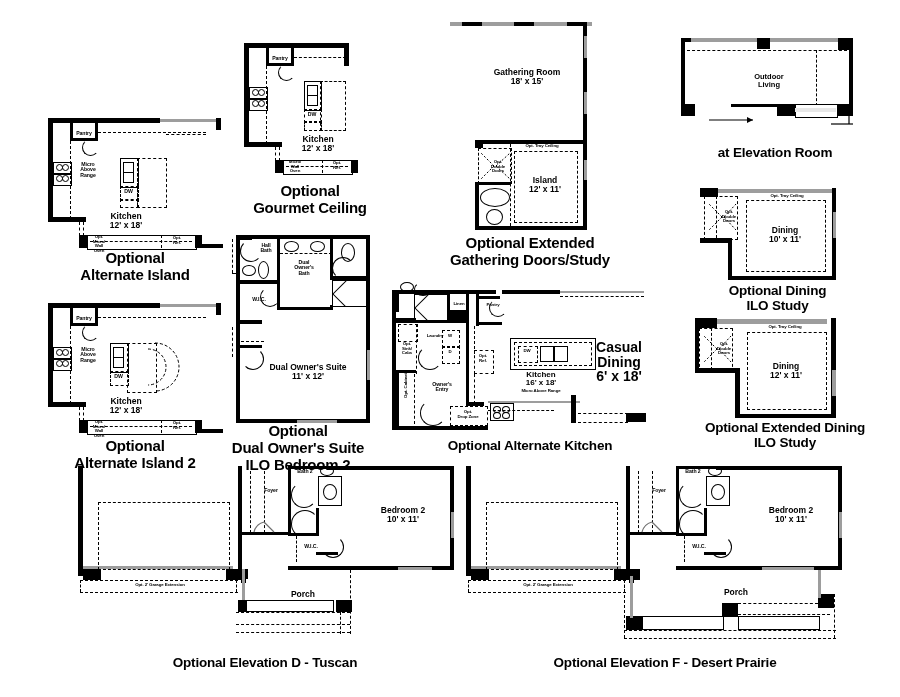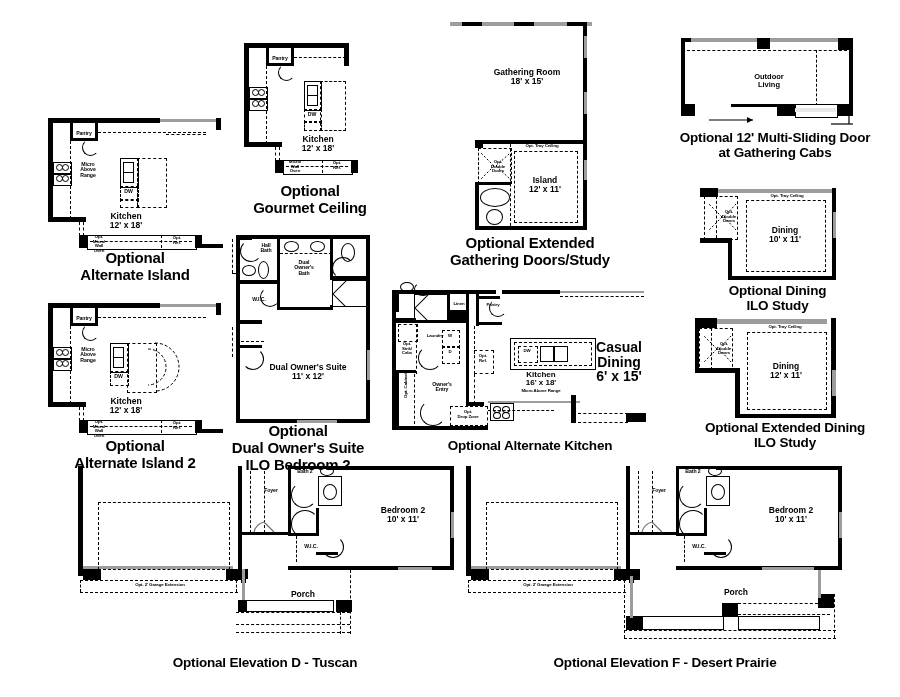--- a/index.html
+++ b/index.html
@@ -347,21 +347,21 @@
   <div class="w" style="left:4px;top:144px;width:92px;height:4px;"></div>
 
   <div class="box-s" style="left:118px;top:56px;width:84px;height:30px;"></div>
   <div class="box-d" style="left:122px;top:60px;width:76px;height:22px;"></div>
   <div class="box-d" style="left:126px;top:64px;width:18px;height:15px;"></div>
   <div class="lbl tiny" style="left:126px;top:67px;width:18px;">DW</div>
   <div class="box-s" style="left:148px;top:64px;width:13px;height:14px;"></div>
   <div class="box-s" style="left:161px;top:64px;width:13px;height:14px;"></div>
   <div class="lbl rm" style="left:196px;top:58px;width:62px;font-size:14px;">
     <span>Casual Dining</span><br>
-    <span>6' x 15'</span>
+    <span>6' x 18'</span>
   </div>
   <div class="lbl rm" style="left:118px;top:89px;width:62px;font-size:8px;">
     <span>Kitchen</span><br>
     <span>16' x 18'</span>
   </div>
   <div class="lbl tiny" style="left:118px;top:107px;width:62px;"><span id="p6-mar">Micro Above Range</span></div>
 
   <div class="wl" style="left:96px;top:119px;width:92px;height:2px;"></div>
   <div class="dash-h" style="left:96px;top:128px;width:66px;"></div>
   <div class="box-s" style="left:98px;top:121px;width:22px;height:16px;"></div>
@@ -396,22 +396,22 @@
   <div class="wl" style="left:114px;top:70px;width:41px;height:4px;background:#e8e8e8;"></div>
   <div class="w" style="left:50px;top:66px;width:50px;height:3px;"></div>
   <svg style="left:0;top:0;width:175px;height:95px;">
     <line x1="28" y1="82" x2="72" y2="82" stroke="#000" stroke-width="1.2"></line>
     <path d="M72,82 L66,79 L66,85 Z" fill="#000"></path>
     <line x1="168" y1="78" x2="168" y2="86" stroke="#000" stroke-width="1.2"></line>
     <line x1="150" y1="86" x2="172" y2="86" stroke="#000" stroke-width="1.2"></line>
   </svg>
 </div>
 <div class="cap lg" style="left:660px;top:130px;width:230px;">
-  <span>Optional 12' Multi-Sliding Door</span><br>
-  <span>at Gathering Cabs</span>
+  <br>
+  <span>at Elevation Room</span>
 </div>
 
 <div class="plan" style="left:700px;top:188px;width:150px;height:92px;">
   <div class="w" style="left:0;top:0;width:18px;height:9px;"></div>
   <div class="wl" style="left:18px;top:1px;width:114px;height:4px;"></div>
   <div class="w" style="left:132px;top:0;width:4px;height:92px;"></div>
   <div class="wl" style="left:133px;top:24px;width:3px;height:26px;"></div>
   <div class="w" style="left:0;top:50px;width:32px;height:5px;"></div>
   <div class="w" style="left:28px;top:50px;width:4px;height:42px;"></div>
   <div class="w" style="left:28px;top:88px;width:108px;height:4px;"></div>

